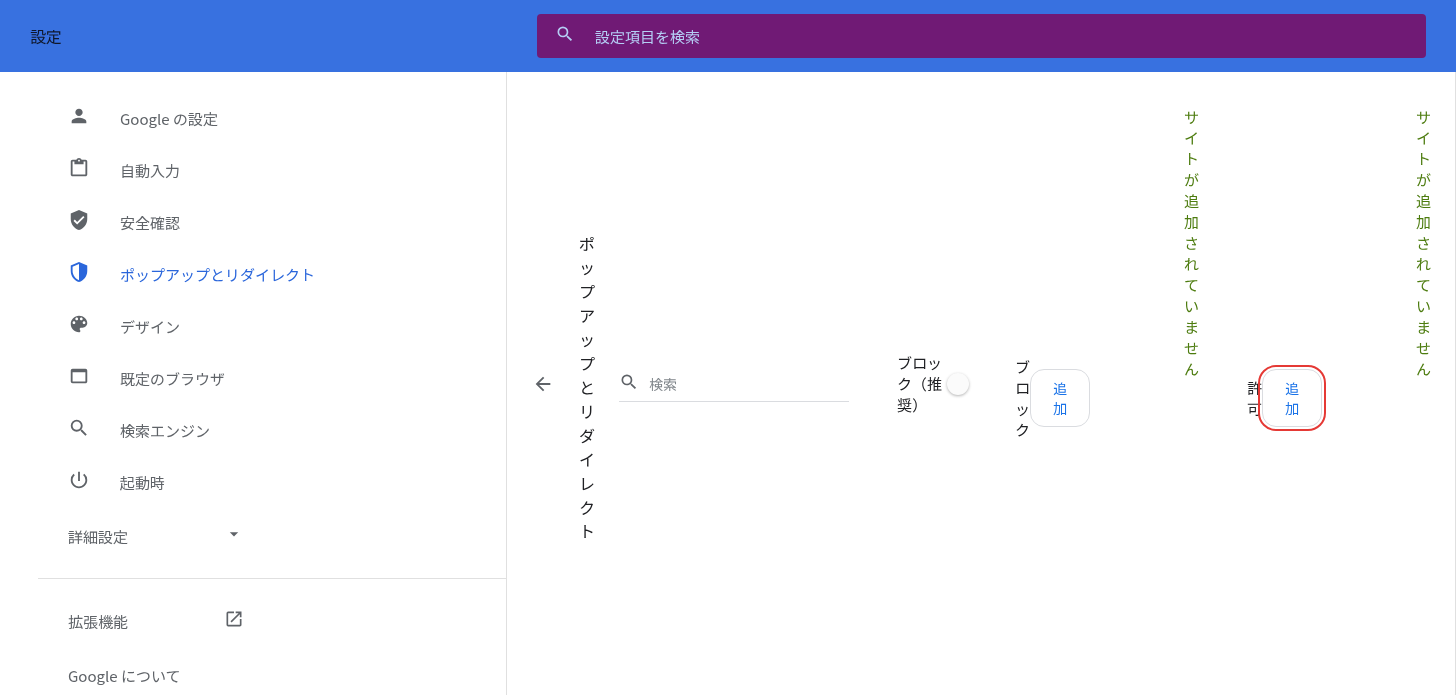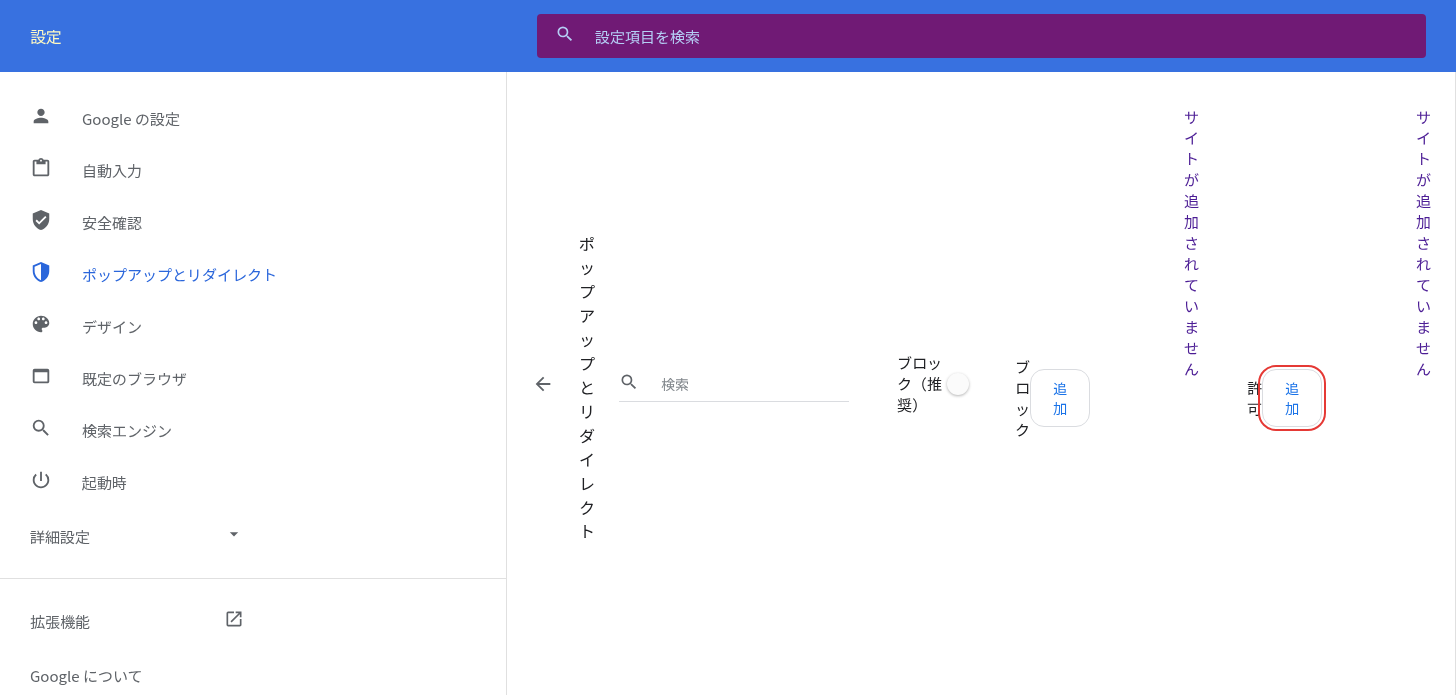--- a/index.html
+++ b/index.html
@@ -18,21 +18,21 @@
 
 .header {
   background: #3871e0;
   height: 72px;
   display: flex;
   align-items: center;
   padding: 0;
 }
 
 .header-title {
-  color: #fef9c3;
+  color: #0f172a;
   font-size: 16px;
   font-weight: 400;
   padding-left: 30px;
   width: 537px;
 }
 
 .search-bar {
   background: #701a75;
   border-radius: 4px;
   height: 44px;
@@ -57,20 +57,21 @@
   flex: 1;
 }
 
 .search-bar input::placeholder {
   color: #b5cef5;
 }
 
 .body-wrapper {
   display: flex;
   height: calc(100% - 72px);
+  padding-left: 38px;
 }
 
 .sidebar {
   width: 537px;
   border-right: 1px solid #e0e0e0;
   padding-top: 20px;
 }
 
 .sidebar-list {
   list-style: none;
@@ -174,21 +175,21 @@
 
 .page-title {
   font-size: 16px;
   color: #202124;
   flex: 1;
 }
 
 .mini-search {
   display: flex;
   align-items: center;
-  gap: 22px;
+  gap: 10px;
   border-bottom: 1px solid #dadce0;
   padding-bottom: 4px;
   width: 230px;
 }
 
 .mini-search svg {
   fill: #5f6368;
   width: 20px;
   height: 20px;
 }
@@ -258,21 +259,21 @@
   border-radius: 14px;
   cursor: pointer;
 }
 
 .add-btn.highlighted {
   outline: 2px solid #e53935;
   outline-offset: 2px;
 }
 
 .empty-text {
-  color: #4c1d95;
+  color: #4d7c0f;
   font-size: 15px;
   padding: 34px 24px 20px 70px;
 }
 </style>
 </head>
 <body>
 
 <div class="header">
   <div class="header-title">設定</div>
   <div class="search-bar">

